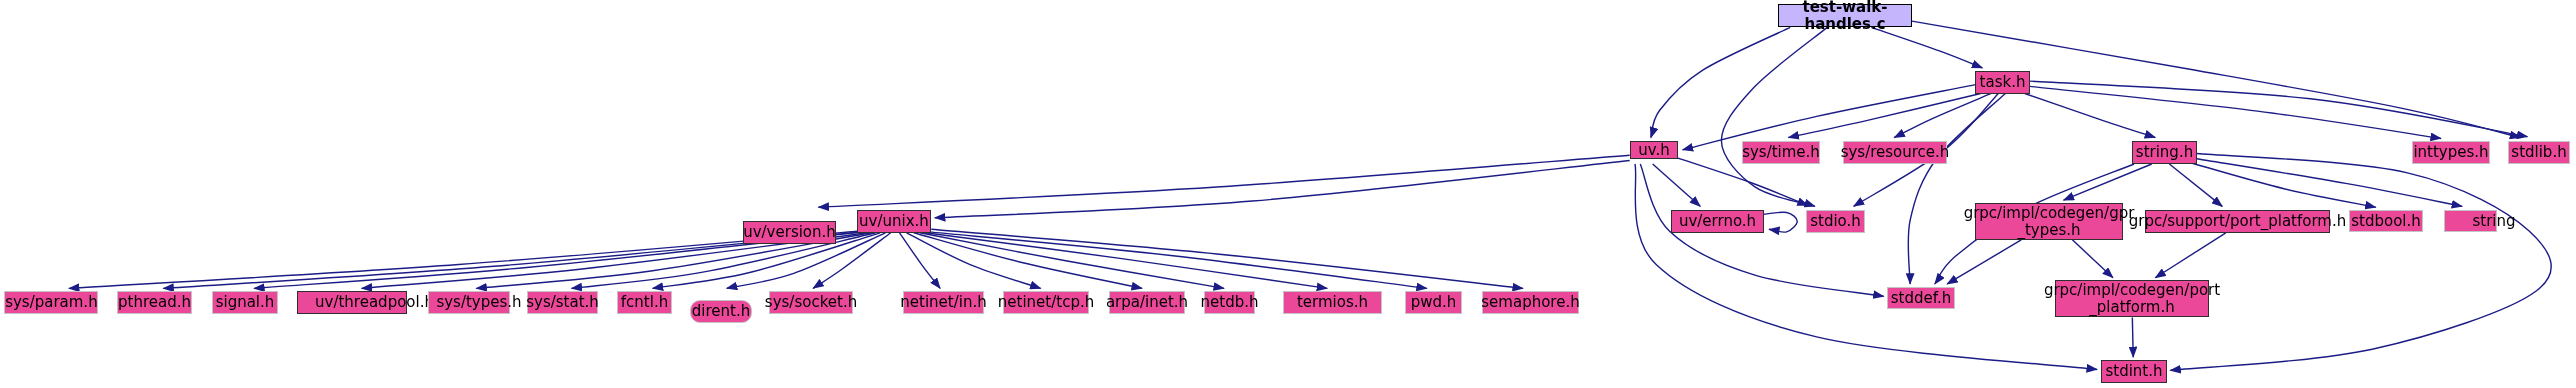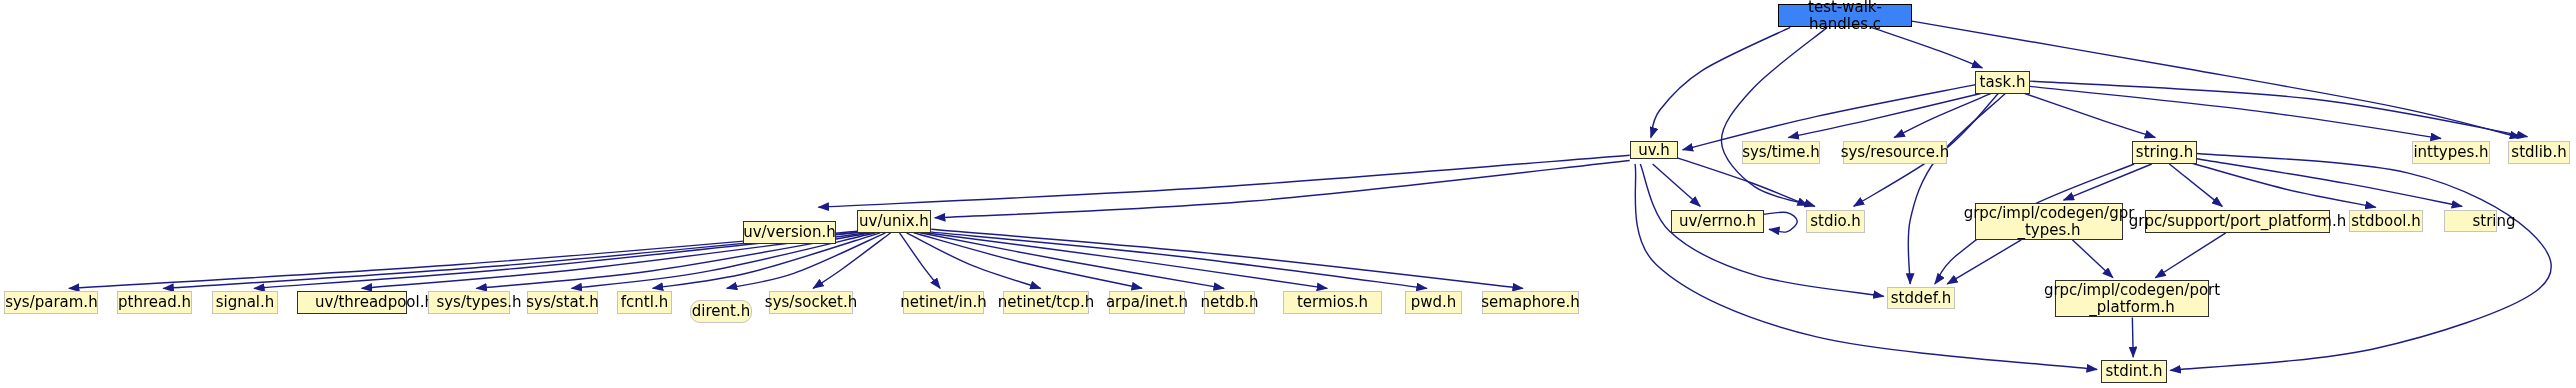--- a/index.html
+++ b/index.html
@@ -8,30 +8,30 @@
     width:2576px;height:388px;
     background:#ffffff;
     font-family:"DejaVu Sans","Liberation Sans",sans-serif;
     overflow:hidden;
   }
   #edge-layer{position:absolute;left:0;top:0;}
   .gnode{
     position:absolute;
     display:flex;align-items:center;justify-content:center;
     box-sizing:border-box;
-    background:#fef9c3;
+    background:#ec4899;
     border:0.9px solid #c4c4c4;
     color:#000000;
     font-size:15px;line-height:17px;
     text-align:center;
     white-space:pre-line;
     cursor:default;
   }
   .gnode.internal{border:0.9px solid #2f2f2f;cursor:pointer;}
-  .gnode.root{border:0.9px solid #000000;background:#3b82f6;font-weight:normal;text-align:center;}
+  .gnode.root{border:0.9px solid #000000;background:#c4b5fd;font-weight:bold;text-align:center;}
 </style>
 </head>
 <body>
 
 <div id="stage">
   <svg id="edge-layer" xmlns="http://www.w3.org/2000/svg" width="2576" height="388" viewBox="0 0 2921 440">
     <defs>
       <marker id="arrow" markerUnits="userSpaceOnUse" markerWidth="14" markerHeight="10" refX="12" refY="5" orient="auto">
         <path d="M0,0 L13,5 L0,10 z" fill="#1c1c86"></path>
       </marker>

